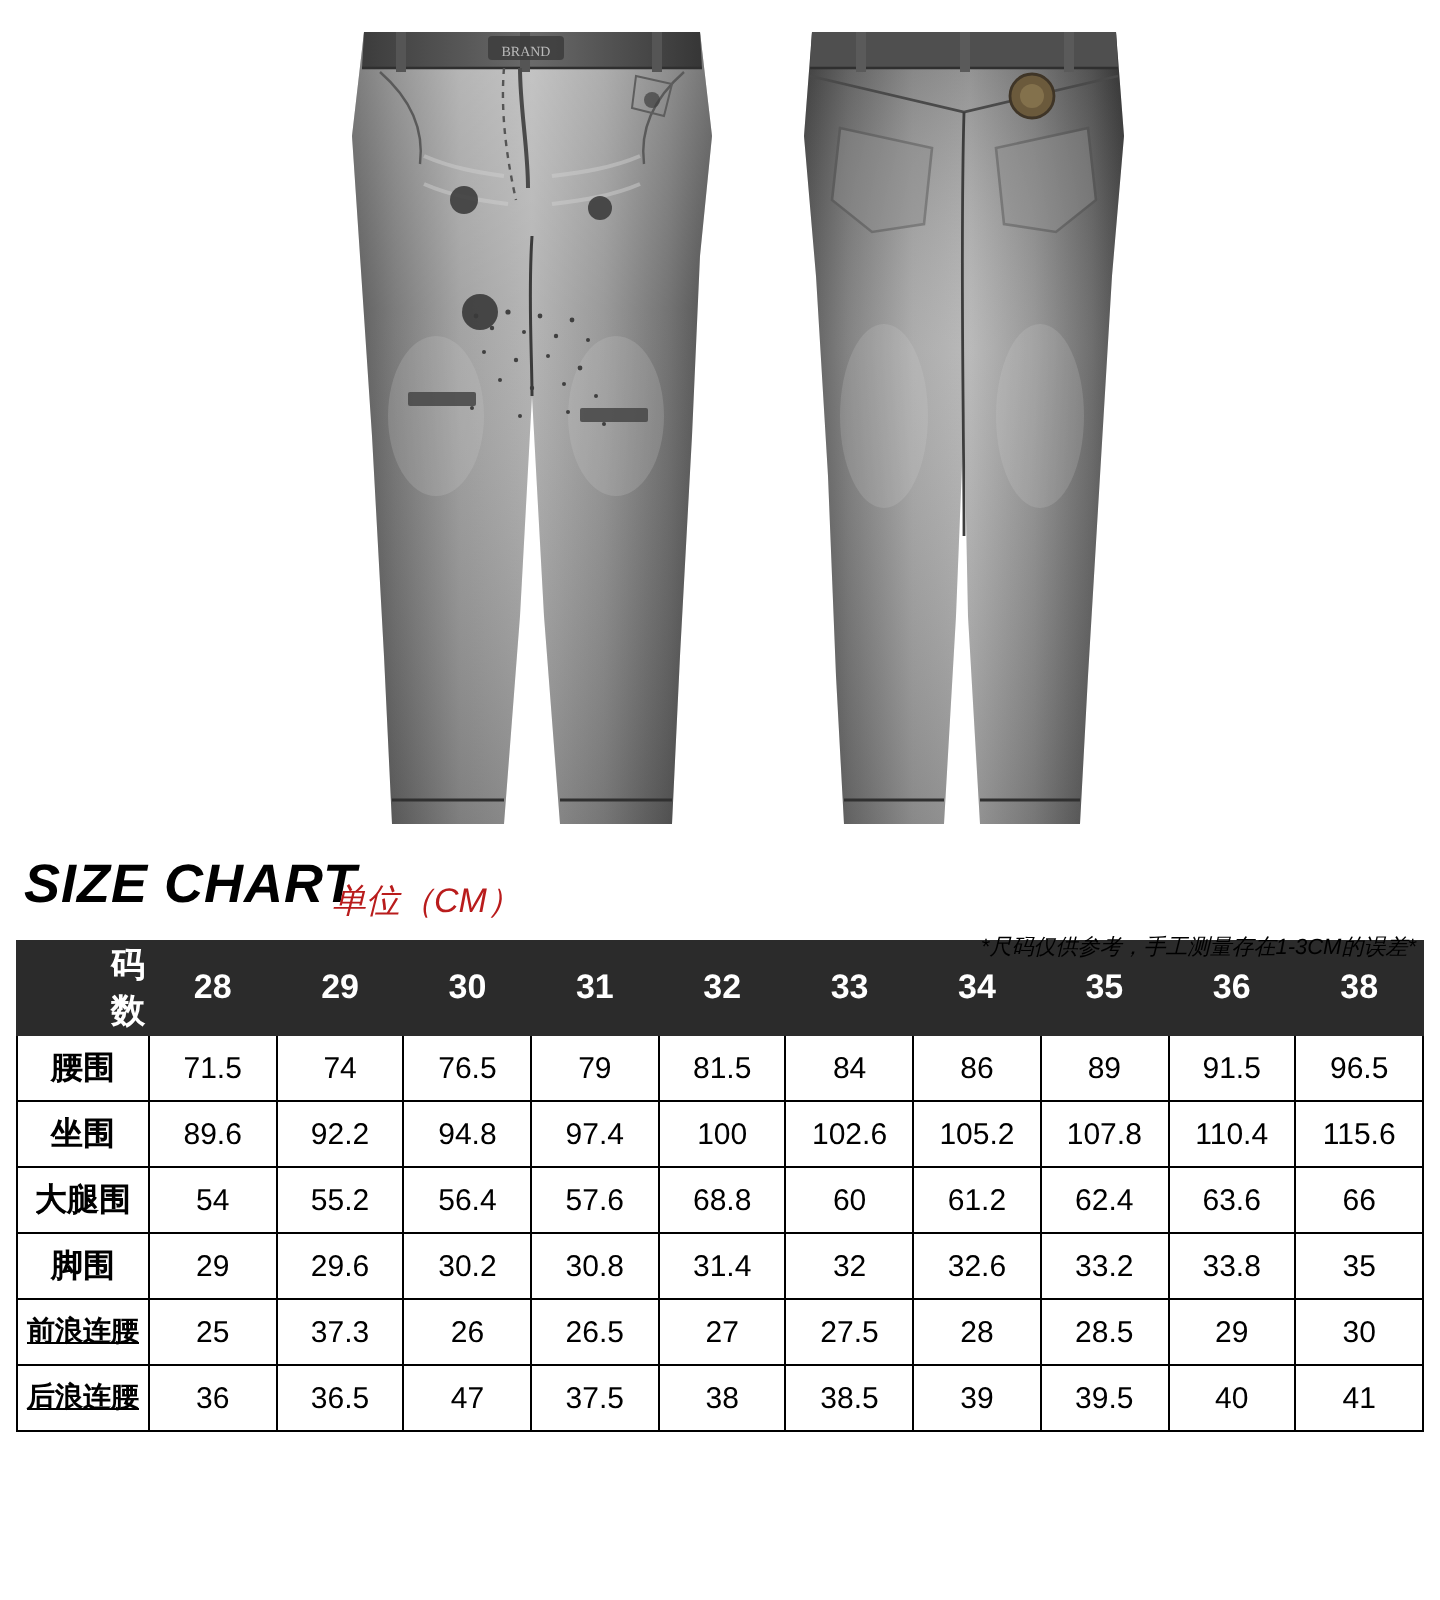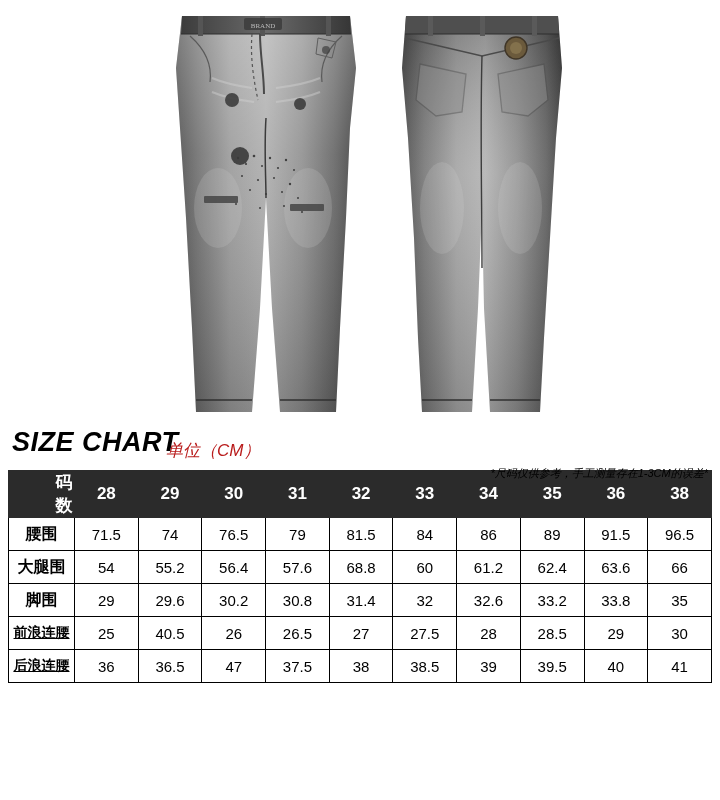--- a/index.html
+++ b/index.html
@@ -307,20 +307,33 @@
           <td>76.5</td>
           <td>79</td>
           <td>81.5</td>
           <td>84</td>
           <td>86</td>
           <td>89</td>
           <td>91.5</td>
           <td>96.5</td>
         </tr>
 
+        <tr>
+          <td class="rowhead">坐围</td>
+          <td>89.6</td>
+          <td>92.2</td>
+          <td>94.8</td>
+          <td>97.4</td>
+          <td>100</td>
+          <td>102.6</td>
+          <td>105.2</td>
+          <td>107.8</td>
+          <td>110.4</td>
+          <td>115.6</td>
+        </tr>
 
         <tr>
           <td class="rowhead">大腿围</td>
           <td>54</td>
           <td>55.2</td>
           <td>56.4</td>
           <td>57.6</td>
           <td>68.8</td>
           <td>60</td>
           <td>61.2</td>
@@ -339,21 +352,21 @@
           <td>32</td>
           <td>32.6</td>
           <td>33.2</td>
           <td>33.8</td>
           <td>35</td>
         </tr>
 
         <tr>
           <td class="rowhead small">前浪连腰</td>
           <td>25</td>
-          <td>40.5</td>
+          <td>37.3</td>
           <td>26</td>
           <td>26.5</td>
           <td>27</td>
           <td>27.5</td>
           <td>28</td>
           <td>28.5</td>
           <td>29</td>
           <td>30</td>
         </tr>
 

